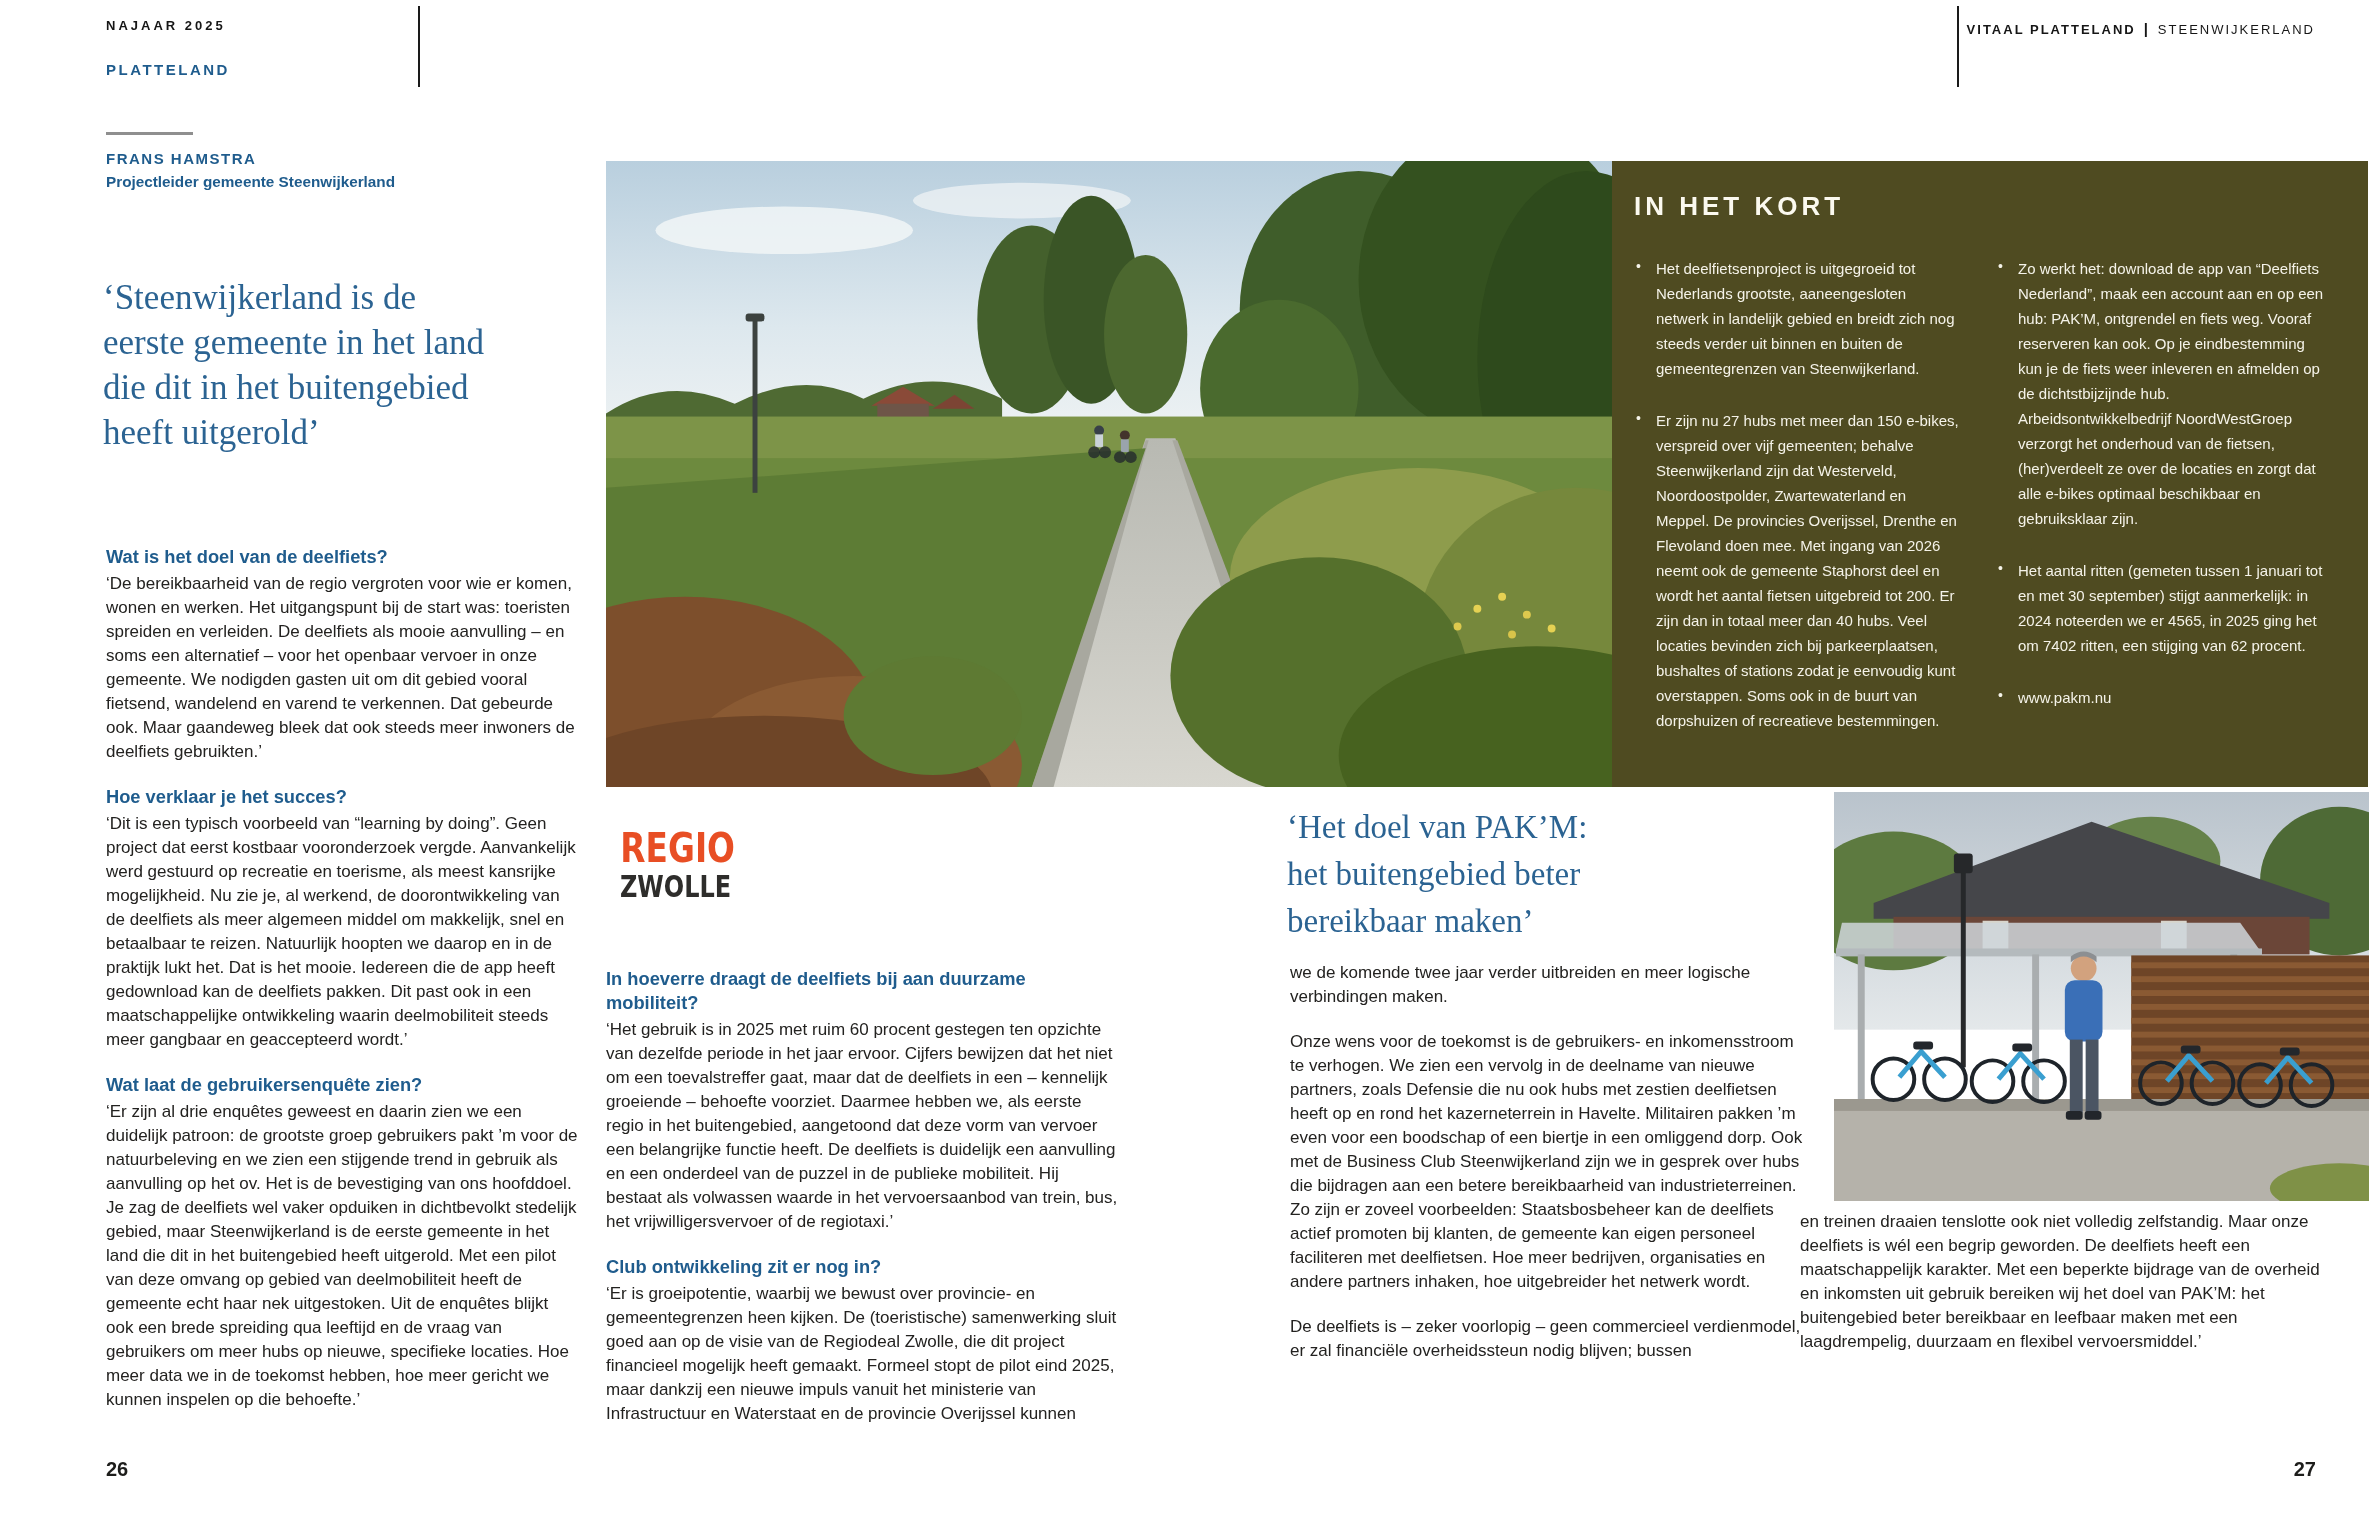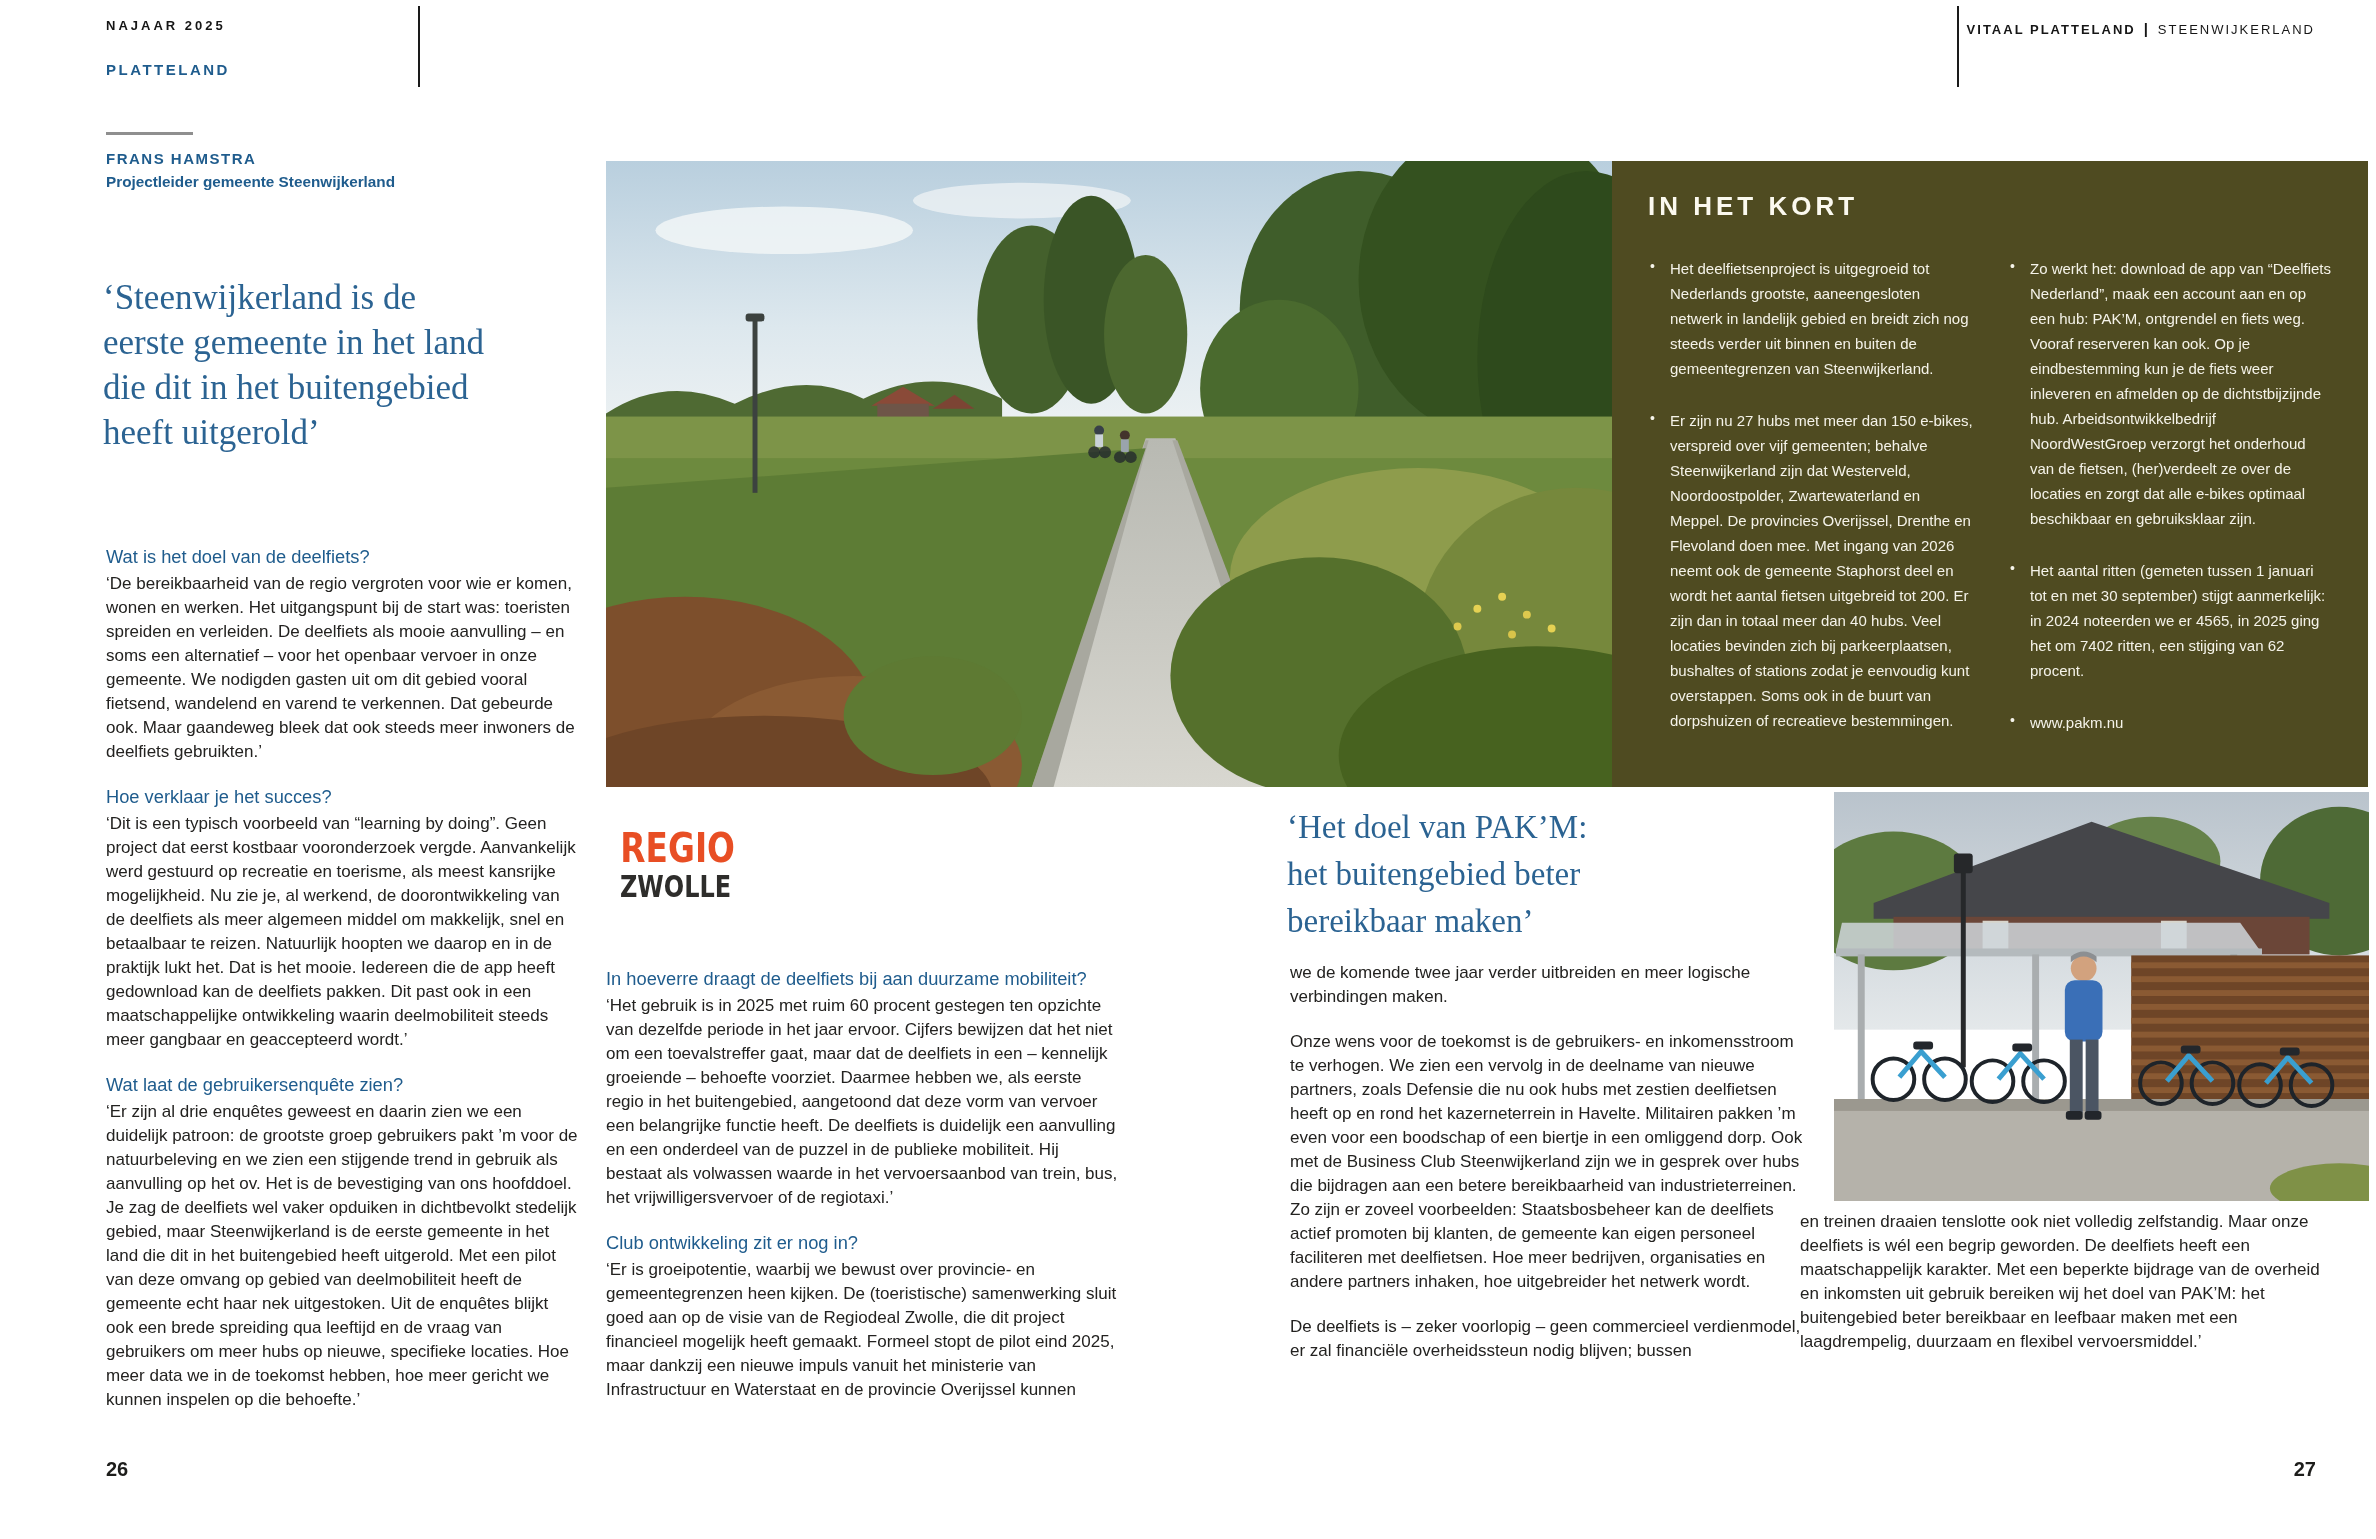--- a/index.html
+++ b/index.html
@@ -22,24 +22,24 @@
   .quote{font-family:"Liberation Serif",serif;color:#2b6392;}
   .quote1{left:103px;top:275px;font-size:35px;line-height:45px;width:495px;}
   .quote2{left:1287px;top:804px;font-size:33px;line-height:47px;width:515px;}
   .quote span{display:block;}
   
   .col{font-size:17px;line-height:24px;}
   .col-left{left:106px;top:545px;width:473px;}
   .col-mid{left:606px;top:967px;width:512px;}
   .col3{left:1290px;top:961px;width:522px;}
   .col4{left:1800px;top:1210px;width:522px;}
-  .qhead{color:#1f5c8d;font-weight:normal;font-size:18.3px;margin:0 0 3px 0;}
+  .qhead{color:#1f5c8d;font-weight:bold;font-size:18.3px;margin:0 0 3px 0;}
   .col p{margin:0 0 21px 0;}
   
-  .kort{left:1612px;top:161px;width:756px;height:626px;background:#4f4b21;color:#f5f3e9;box-sizing:border-box;padding:30px 34px 0 36px;}
+  .kort{left:1612px;top:161px;width:756px;height:626px;background:#4f4b21;color:#f5f3e9;box-sizing:border-box;padding:30px 34px 0 22px;}
   .kort-title{font-size:26px;font-weight:bold;letter-spacing:4px;color:#fbf9ef;}
   .kort-cols{display:flex;gap:34px;margin-top:34px;}
   .kort-col{width:328px;font-size:15px;line-height:25px;}
   .bullet{position:relative;padding-left:22px;margin-bottom:27px;}
   .bullet .dot{position:absolute;left:2px;top:-2px;font-size:14px;}
   
   .logo{left:606px;top:828px;width:512px;text-align:left;line-height:1;}
   .logo .l1{display:inline-block;font-size:41px;font-weight:bold;color:#e84e24;transform:scaleX(0.8);letter-spacing:0px;font-family:"DejaVu Sans",sans-serif;}
   .logo .l2{display:block;}
   .logo .l2 span{display:inline-block;font-size:30px;font-weight:bold;color:#2e2d2b;transform:scaleX(0.8);margin-top:3px;font-family:"DejaVu Sans",sans-serif;}

